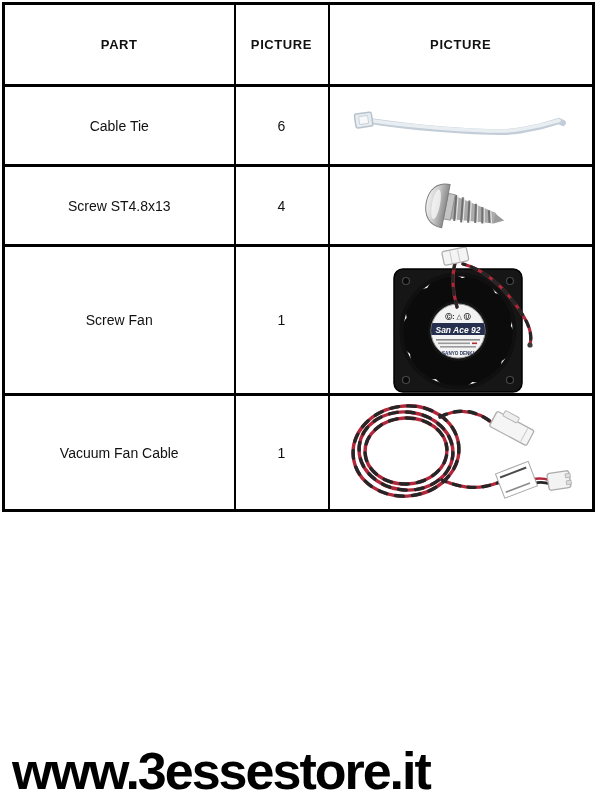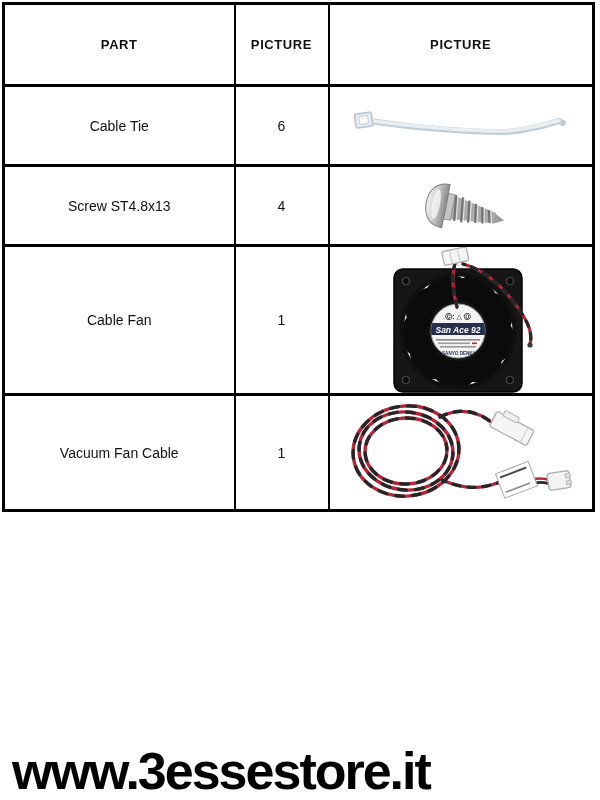--- a/index.html
+++ b/index.html
@@ -98,21 +98,21 @@
           <rect x="116" y="25" width="7" height="26" fill="#c4c4c4" stroke="#8a8a8a" stroke-width="0.8"></rect>
 
           <path d="M116,16 C103,16 96,25 96,38 C96,51 103,60 116,60 Z" fill="url(#headGrad)" stroke="#7d7d7d" stroke-width="1"></path>
           <ellipse cx="106" cy="38" rx="4" ry="15" fill="#f5f5f5" opacity="0.8"></ellipse>
         </g>
       </svg>
     </td>
   </tr>
 
   <tr class="row-3">
-    <td class="cell-part">Cable Fan</td>
+    <td class="cell-part">Screw Fan</td>
     <td class="cell-amount">1</td>
     <td class="cell-picture">
       <svg width="261" height="146" viewBox="0 0 261 146">
         <defs>
           <clipPath id="hubClip">
                 <circle cx="128" cy="84" r="27"></circle>
               </clipPath>
           <path id="blade" d="M6,-24 C30,-50 54,-38 54,-10 C52,6 34,10 18,-2 C11,-8 8,-15 6,-24 Z"></path>
         </defs>
 

